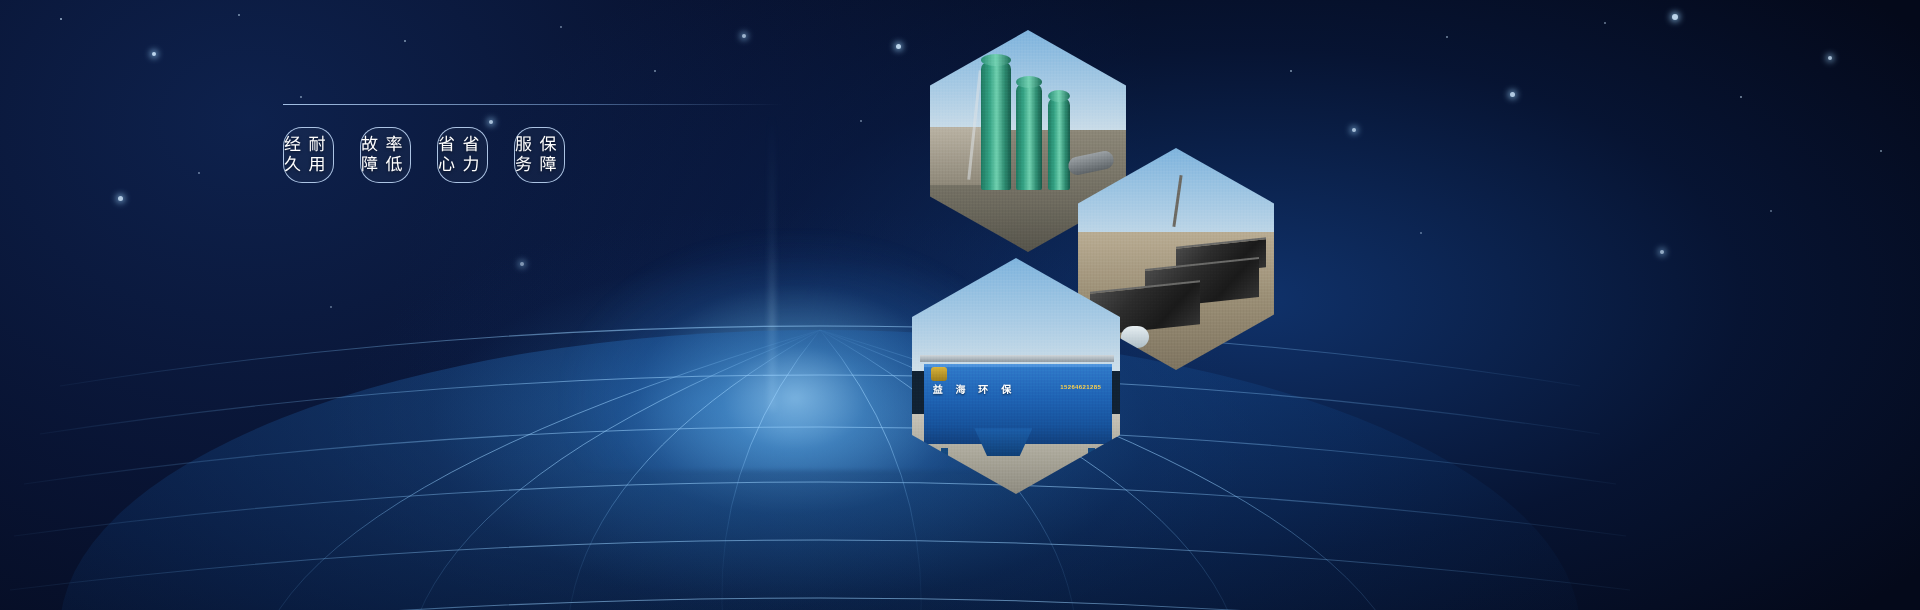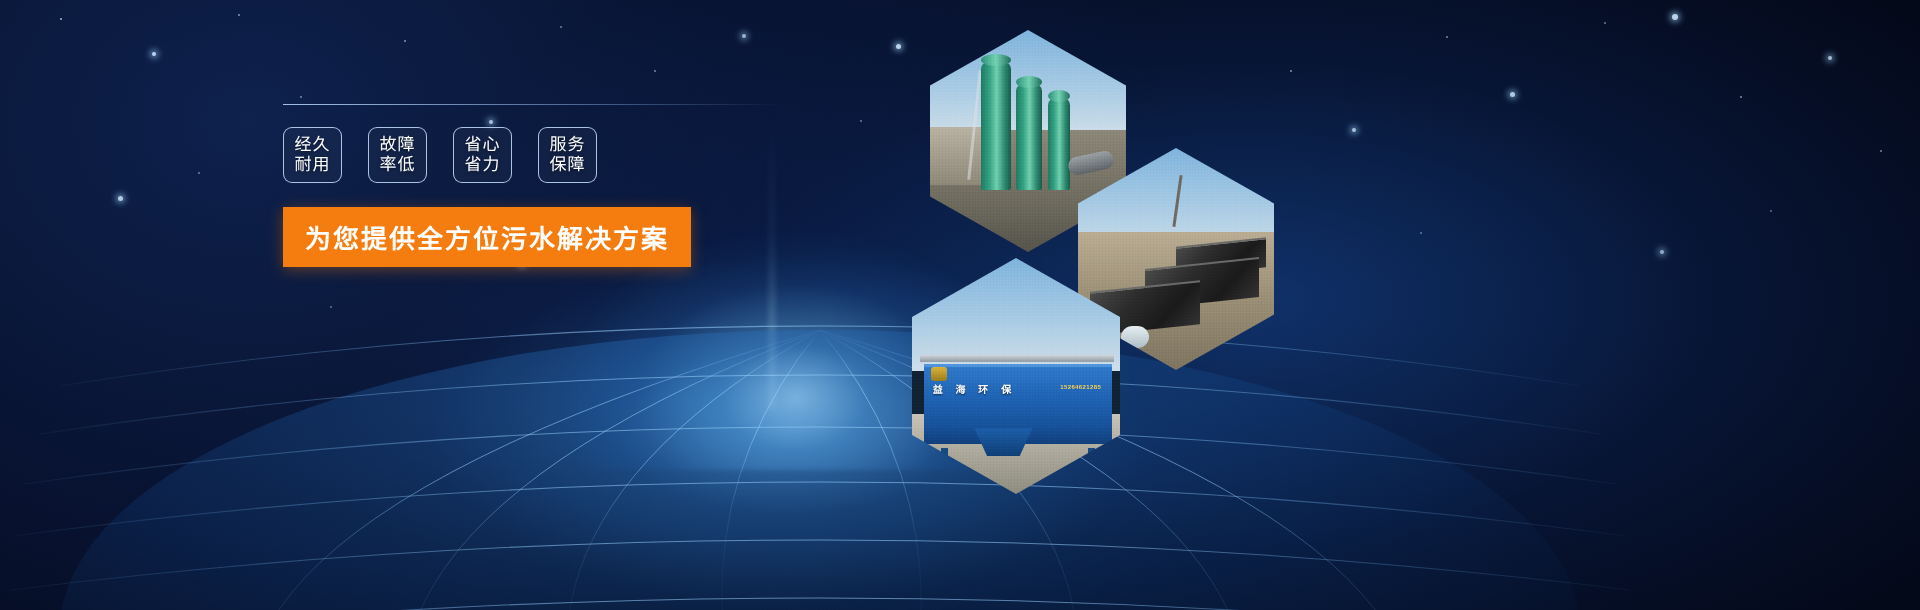--- a/index.html
+++ b/index.html
@@ -72,24 +72,24 @@
     width:500px; height:1px;
     background:linear-gradient(to right, rgba(190,220,255,.85), rgba(150,195,250,.45) 60%, rgba(120,170,240,0));
   }
 
   .badges{
     margin-top:22px;
     display:flex;
     gap:26px;
   }
   .badge{
-    width:59px; height:56px;
+    width:51px; height:56px;
     border:1px solid rgba(200,225,255,.85);
-    border-radius:9px;
-    display:flex; flex-direction:column;
+    border-radius:19px;
+    display:flex; flex-direction:row;
     align-items:center; justify-content:center;
     color:#ffffff;
     font-size:17px;
     line-height:20px;
     letter-spacing:1px;
     text-shadow:0 1px 3px rgba(0,0,0,.5);
     background:rgba(255,255,255,.03);
   }
 
   .cta{
@@ -381,21 +381,20 @@
       <div class="badge">
         <span>省心</span>
         <span>省力</span>
       </div>
       <div class="badge">
         <span>服务</span>
         <span>保障</span>
       </div>
     </div>
 
-    <div class="cta">为您提供全方位污水解决方案</div>
   </div>
 
   <div class="hex" id="hex-tanks">
     <div class="photo">
       <div class="sky"></div>
       <div class="ground"></div>
       <div class="building"></div>
       <div class="pipe"></div>
       <div class="tank t1">
           <div class="cap"></div>

